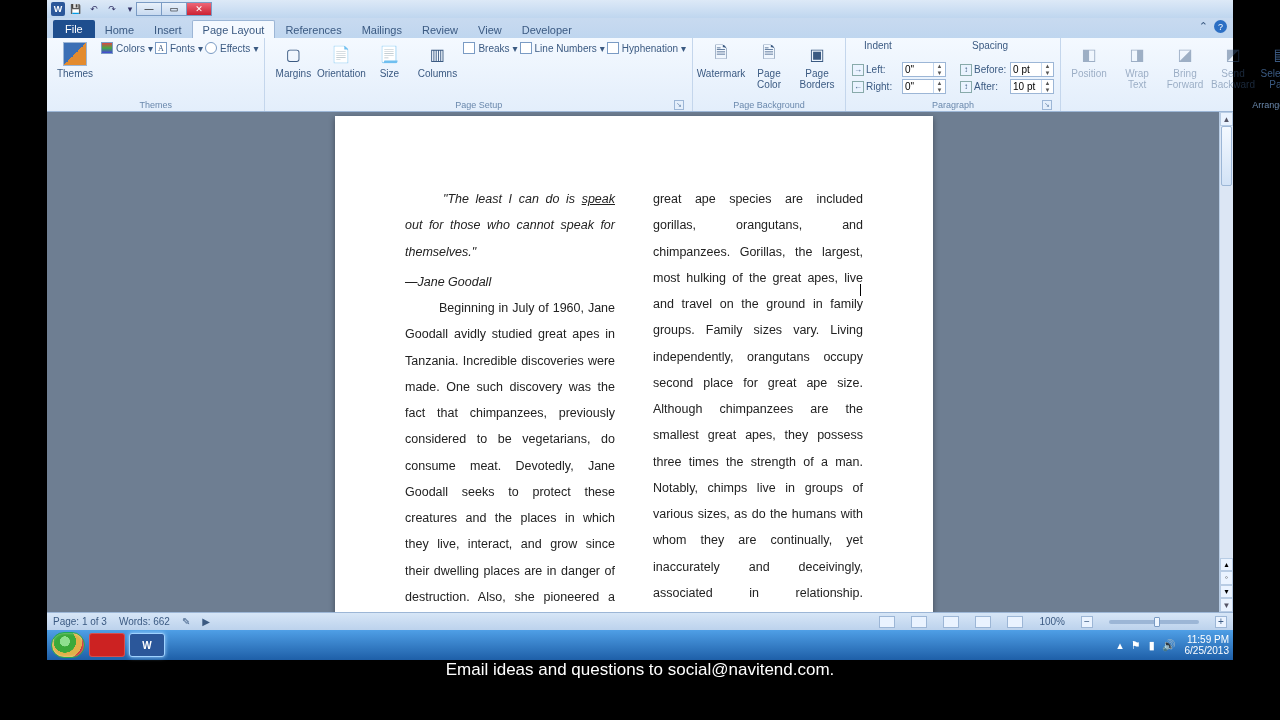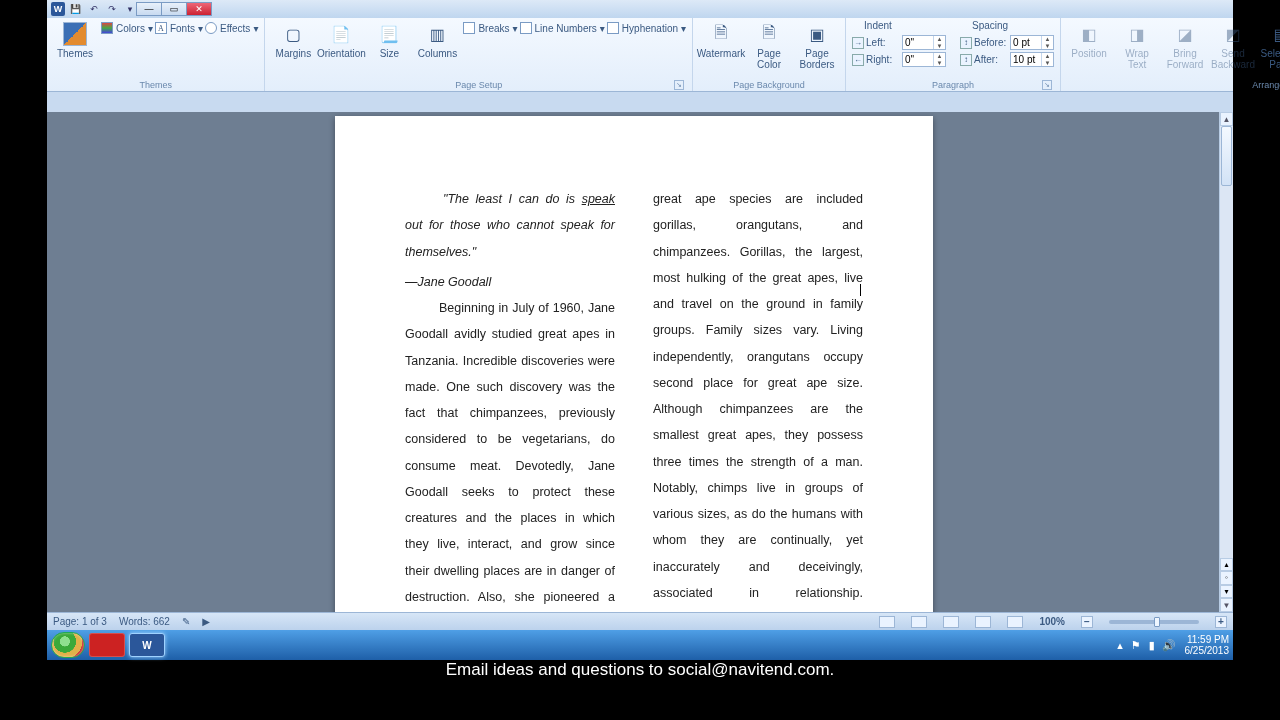--- a/index.html
+++ b/index.html
@@ -22,39 +22,39 @@
 .group { border-right:1px solid #C4D6EC; padding:2px 6px 0; display:flex; flex-direction:column; }
 .group-body { flex:1; display:flex; align-items:flex-start; gap:4px; }
 .group-label { text-align:center; font-size:9px; color:#6A88AC; padding-bottom:1px; position:relative;}
 .big-btn { display:flex; flex-direction:column; align-items:center; justify-content:flex-start; width:44px; padding-top:2px; gap:2px; cursor:pointer;}
 .big-btn .ico { width:24px; height:24px; display:flex; align-items:center; justify-content:center; font-size:16px; }
 .big-btn.disabled { opacity:.45; }
 .small-stack { display:flex; gap:2px; padding-top:2px;}
 .small-item { display:flex; align-items:center; gap:3px; font-size:10px; white-space:nowrap; cursor:pointer;}
 .sq { width:12px; height:12px; border:1px solid #7A9BC4; background:#fff; display:inline-block;}
 .indent-spacing { display:flex; flex-direction:column; gap:2px; padding-top:0;}
-.is-head { font-size:10px; color:#3B5A82; margin-bottom:2px;padding-left:12px;}
+.is-head { font-size:10px; color:#3B5A82; margin-bottom:9px;padding-left:12px;}
 .is-row { display:flex; align-items:center; gap:2px; font-size:10px;}
 .is-row .il { width:12px; height:12px; border:1px solid #8AA; background:#EAF3FF; display:flex; align-items:center; justify-content:center; font-size:8px;}
 .is-row label { width:34px; }
 .spin { position:relative; width:44px; height:15px; border:1px solid #9CB6D6; background:#fff; display:flex; align-items:center; }
 .spin input { width:30px; border:none; font-size:10px; padding-left:2px; outline:none;}
 .spin .arrows { width:12px; height:100%; border-left:1px solid #C4D6EC; display:flex; flex-direction:column; font-size:6px; line-height:6px; color:#555;}
 .spin .arrows span{flex:1; display:flex; align-items:center; justify-content:center; cursor:pointer;}
 .dialog-launcher { position:absolute; right:2px; bottom:1px; width:10px; height:10px; border:1px solid #9CB6D6; font-size:7px; display:flex; align-items:center; justify-content:center; cursor:pointer;}
 .doc-area { position:absolute; top:112px; left:0; right:14px; bottom:18px; background:#808EA0; overflow:hidden;}
 .page-bg { position:absolute; left:0; right:0; top:0; bottom:0; background:#6E7E92;}
 .paper { position:absolute; left:288px; top:4px; width:598px; height:800px; background:#fff; box-shadow:0 2px 6px rgba(0,0,0,.4); padding:70px 70px 40px; font-family: Garamond, Georgia, serif; font-size:12.5px; line-height:2.1; color:#222; column-count:2; column-gap:38px; text-align:justify;}
 .quote { font-style:italic; text-indent:38px;}
 .quote .speak { text-decoration:underline;}
 .attrib { font-style:italic; margin-top:4px;}
 .body-p { text-indent:34px; }
 .cursor-doc { position:absolute; left:525px; top:168px; width:1px; height:12px; background:#000;}
 .status-bar { position:absolute; left:0; right:0; bottom:0; height:18px; background:linear-gradient(#D7E6F7,#BCD2EC); border-top:1px solid #9CB6D6; display:flex; align-items:center; font-size:10px; color:#3B5A82; padding:0 6px; gap:12px;}
-.status-right { margin-left:auto; display:flex; align-items:center; gap:16px;font-weight:bold;}
+.status-right { margin-left:auto; display:flex; align-items:center; gap:16px;}
 .view-btn { width:16px; height:12px; border:1px solid #9CB6D6; background:#EAF3FF; cursor:pointer;}
 .zoom-slider { width:90px; height:4px; background:#9CB6D6; position:relative; border-radius:2px;}
 .zoom-slider .thumb { position:absolute; left:45px; top:-3px; width:6px; height:10px; background:#EEF6FF; border:1px solid #7A9BC4; border-radius:1px;}
 .zoom-btn { width:12px; height:12px; border:1px solid #9CB6D6; background:#EAF3FF; display:flex; align-items:center; justify-content:center; cursor:pointer; font-size:10px;}
 .vscroll { position:absolute; right:0; top:112px; bottom:18px; width:14px; background:#DCE6F4; border-left:1px solid #B8CCE4;}
 .vscroll .sbtn { height:14px; background:#EAF3FF; border:1px solid #B8CCE4; font-size:8px; display:flex; align-items:center; justify-content:center; color:#556;}
 .vscroll .track { position:absolute; top:14px; bottom:54px; left:0; right:0;}
 .vscroll .thumb { position:absolute; top:0; left:1px; right:1px; height:60px; background:linear-gradient(#F4F9FF,#D2E2F6); border:1px solid #9CB6D6; border-radius:2px;}
 .vscroll .nav { position:absolute; bottom:14px; left:0; right:0; height:40px; display:flex; flex-direction:column;}
 .vscroll .nav div { flex:1; border:1px solid #B8CCE4; background:#EAF3FF; font-size:8px; display:flex; align-items:center; justify-content:center;}
@@ -83,20 +83,35 @@
       <div class="qat-btn">↷</div>
       <div class="qat-btn">▾</div>
     </div>
     <div class="win-controls">
       <div class="win-btn">—</div>
       <div class="win-btn">▭</div>
       <div class="win-btn close">✕</div>
     </div>
   </div>
 
+  <div class="ribbon-tabs">
+    <div class="tab file">File</div>
+    <div class="tab">Home</div>
+    <div class="tab">Insert</div>
+    <div class="tab active">Page Layout</div>
+    <div class="tab">References</div>
+    <div class="tab">Mailings</div>
+    <div class="tab">Review</div>
+    <div class="tab">View</div>
+    <div class="tab">Developer</div>
+    <div class="ribbon-help">
+      <span>⌃</span>
+      <span style="background:#2C6FC4;color:#fff;width:13px;height:13px;border-radius:7px;display:inline-flex;align-items:center;justify-content:center;font-size:9px;">?</span>
+    </div>
+  </div>
 
   <div class="ribbon">
 
     <div class="group">
       <div class="group-body">
         <div class="big-btn">
           <div class="ico themes-swatch"></div>
           <span>Themes</span>
         </div>
         <div class="small-stack">

